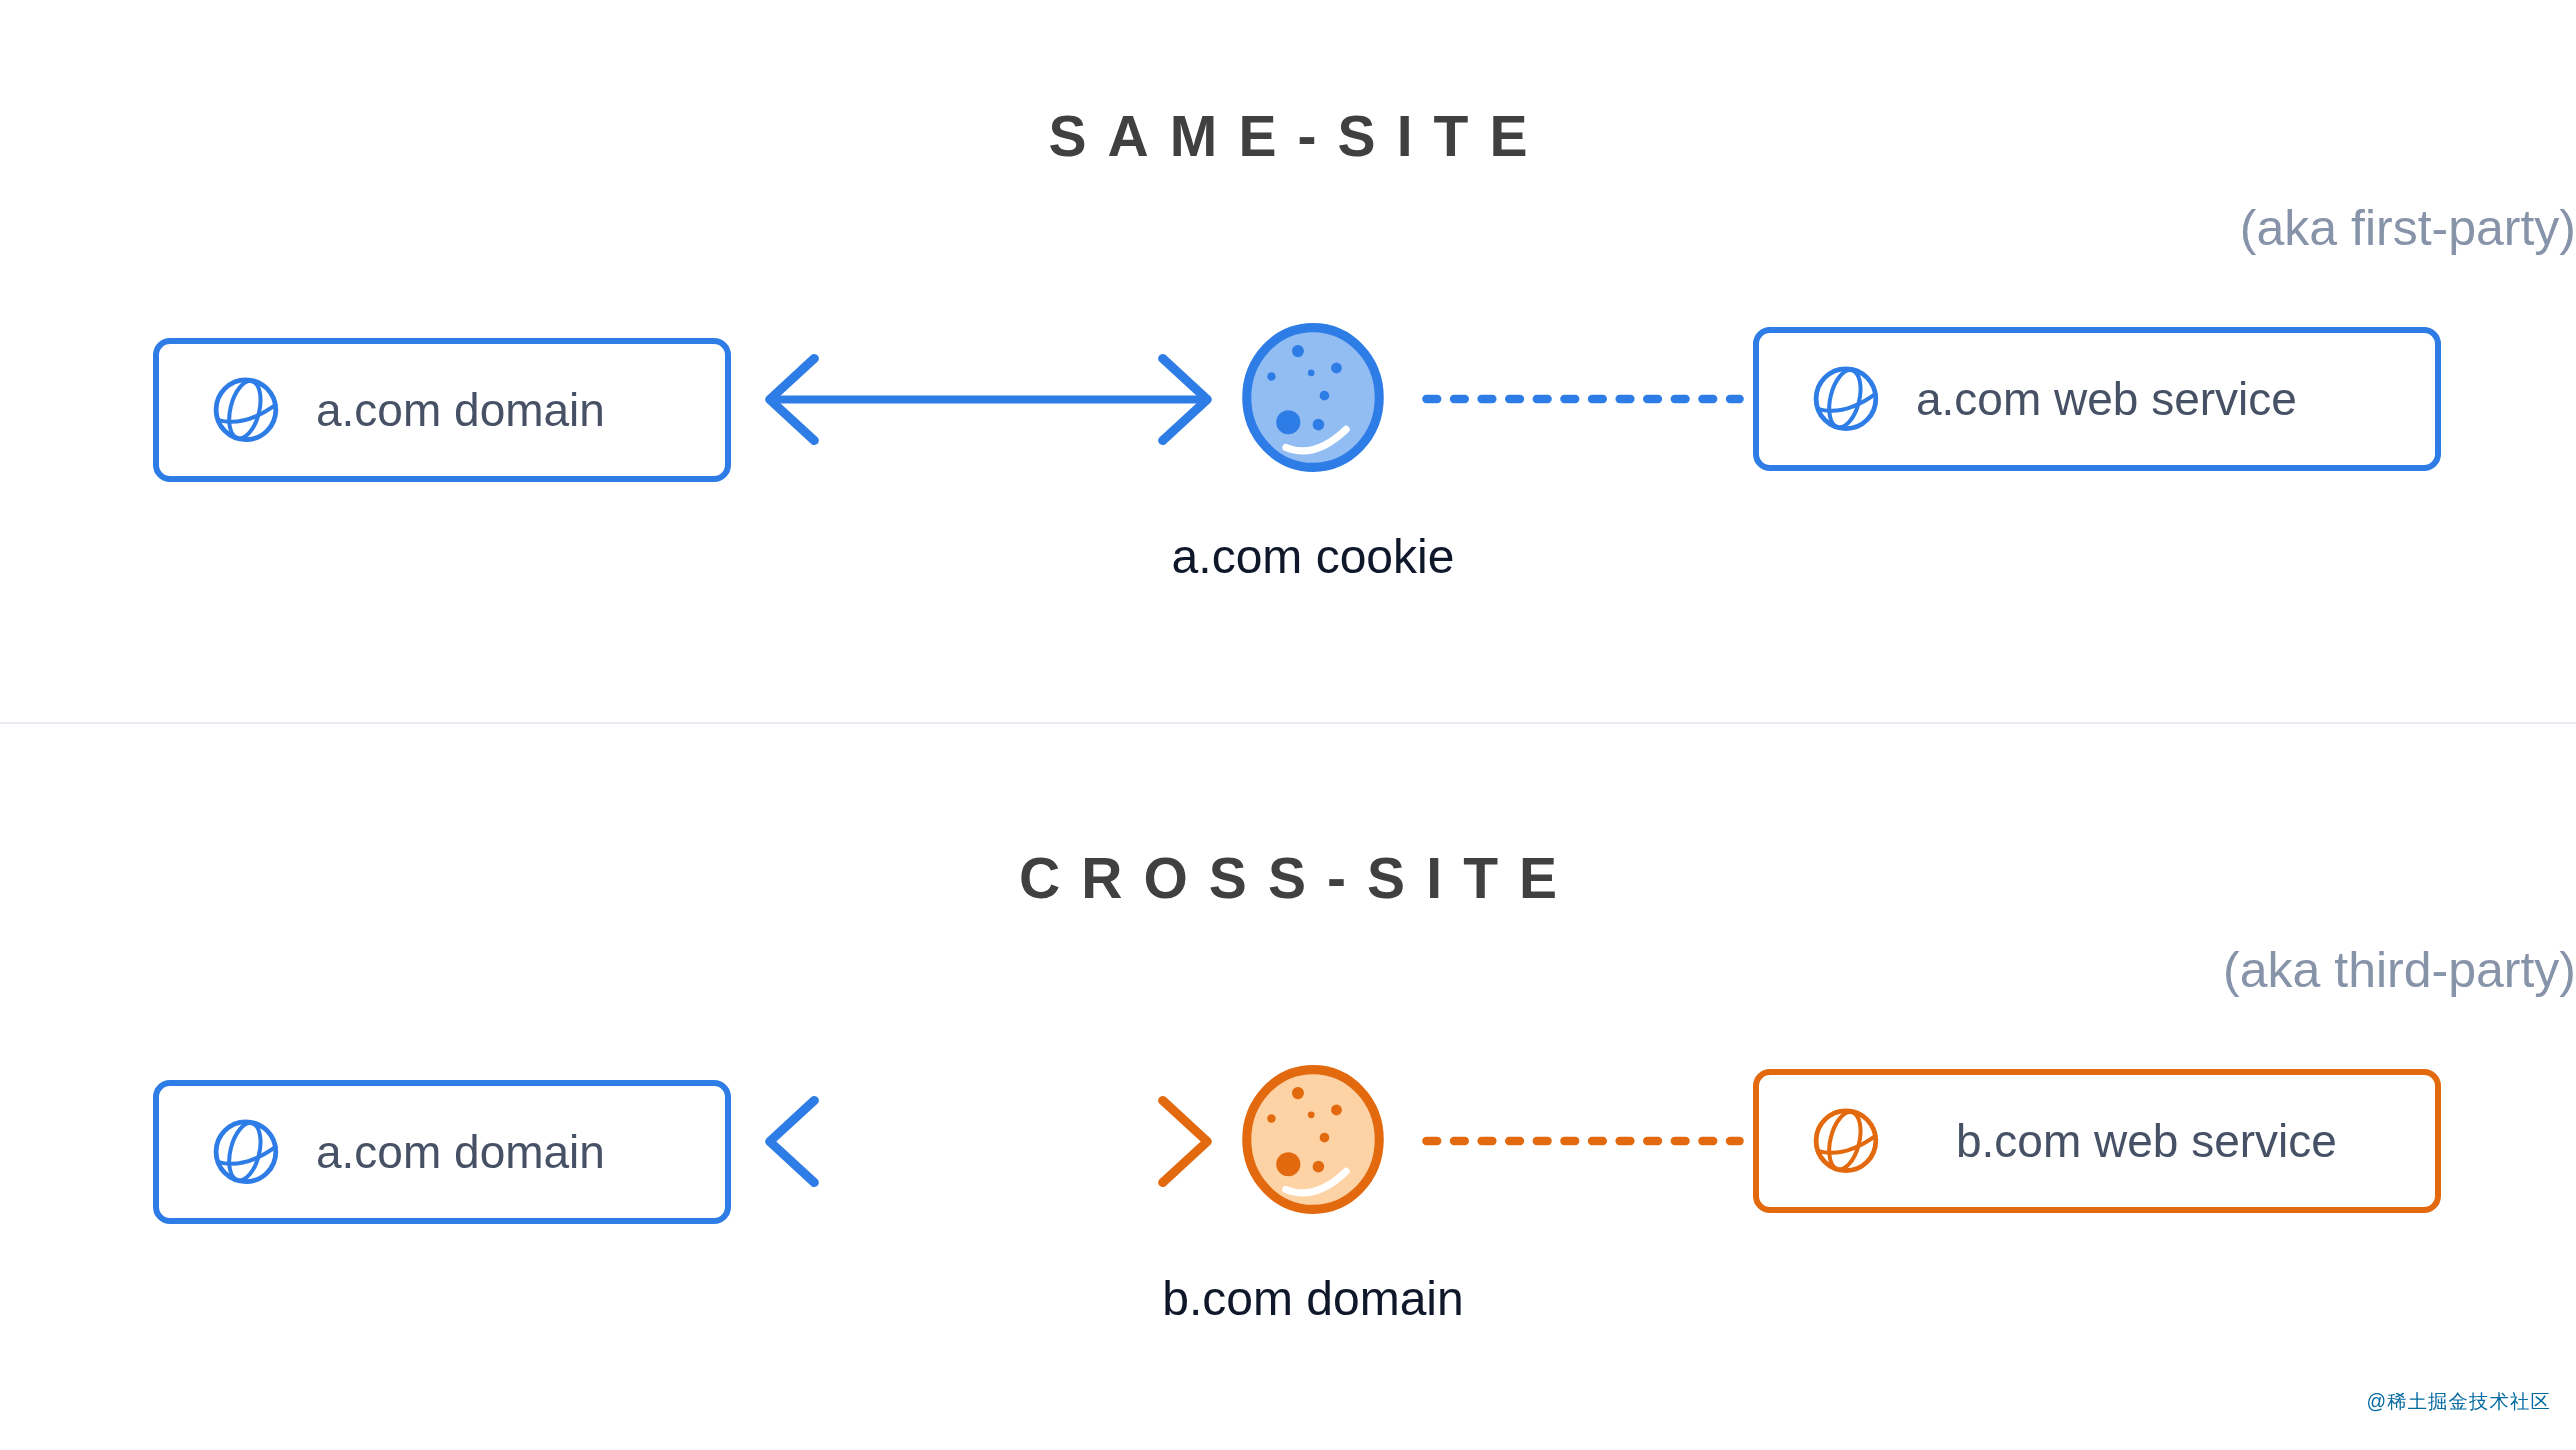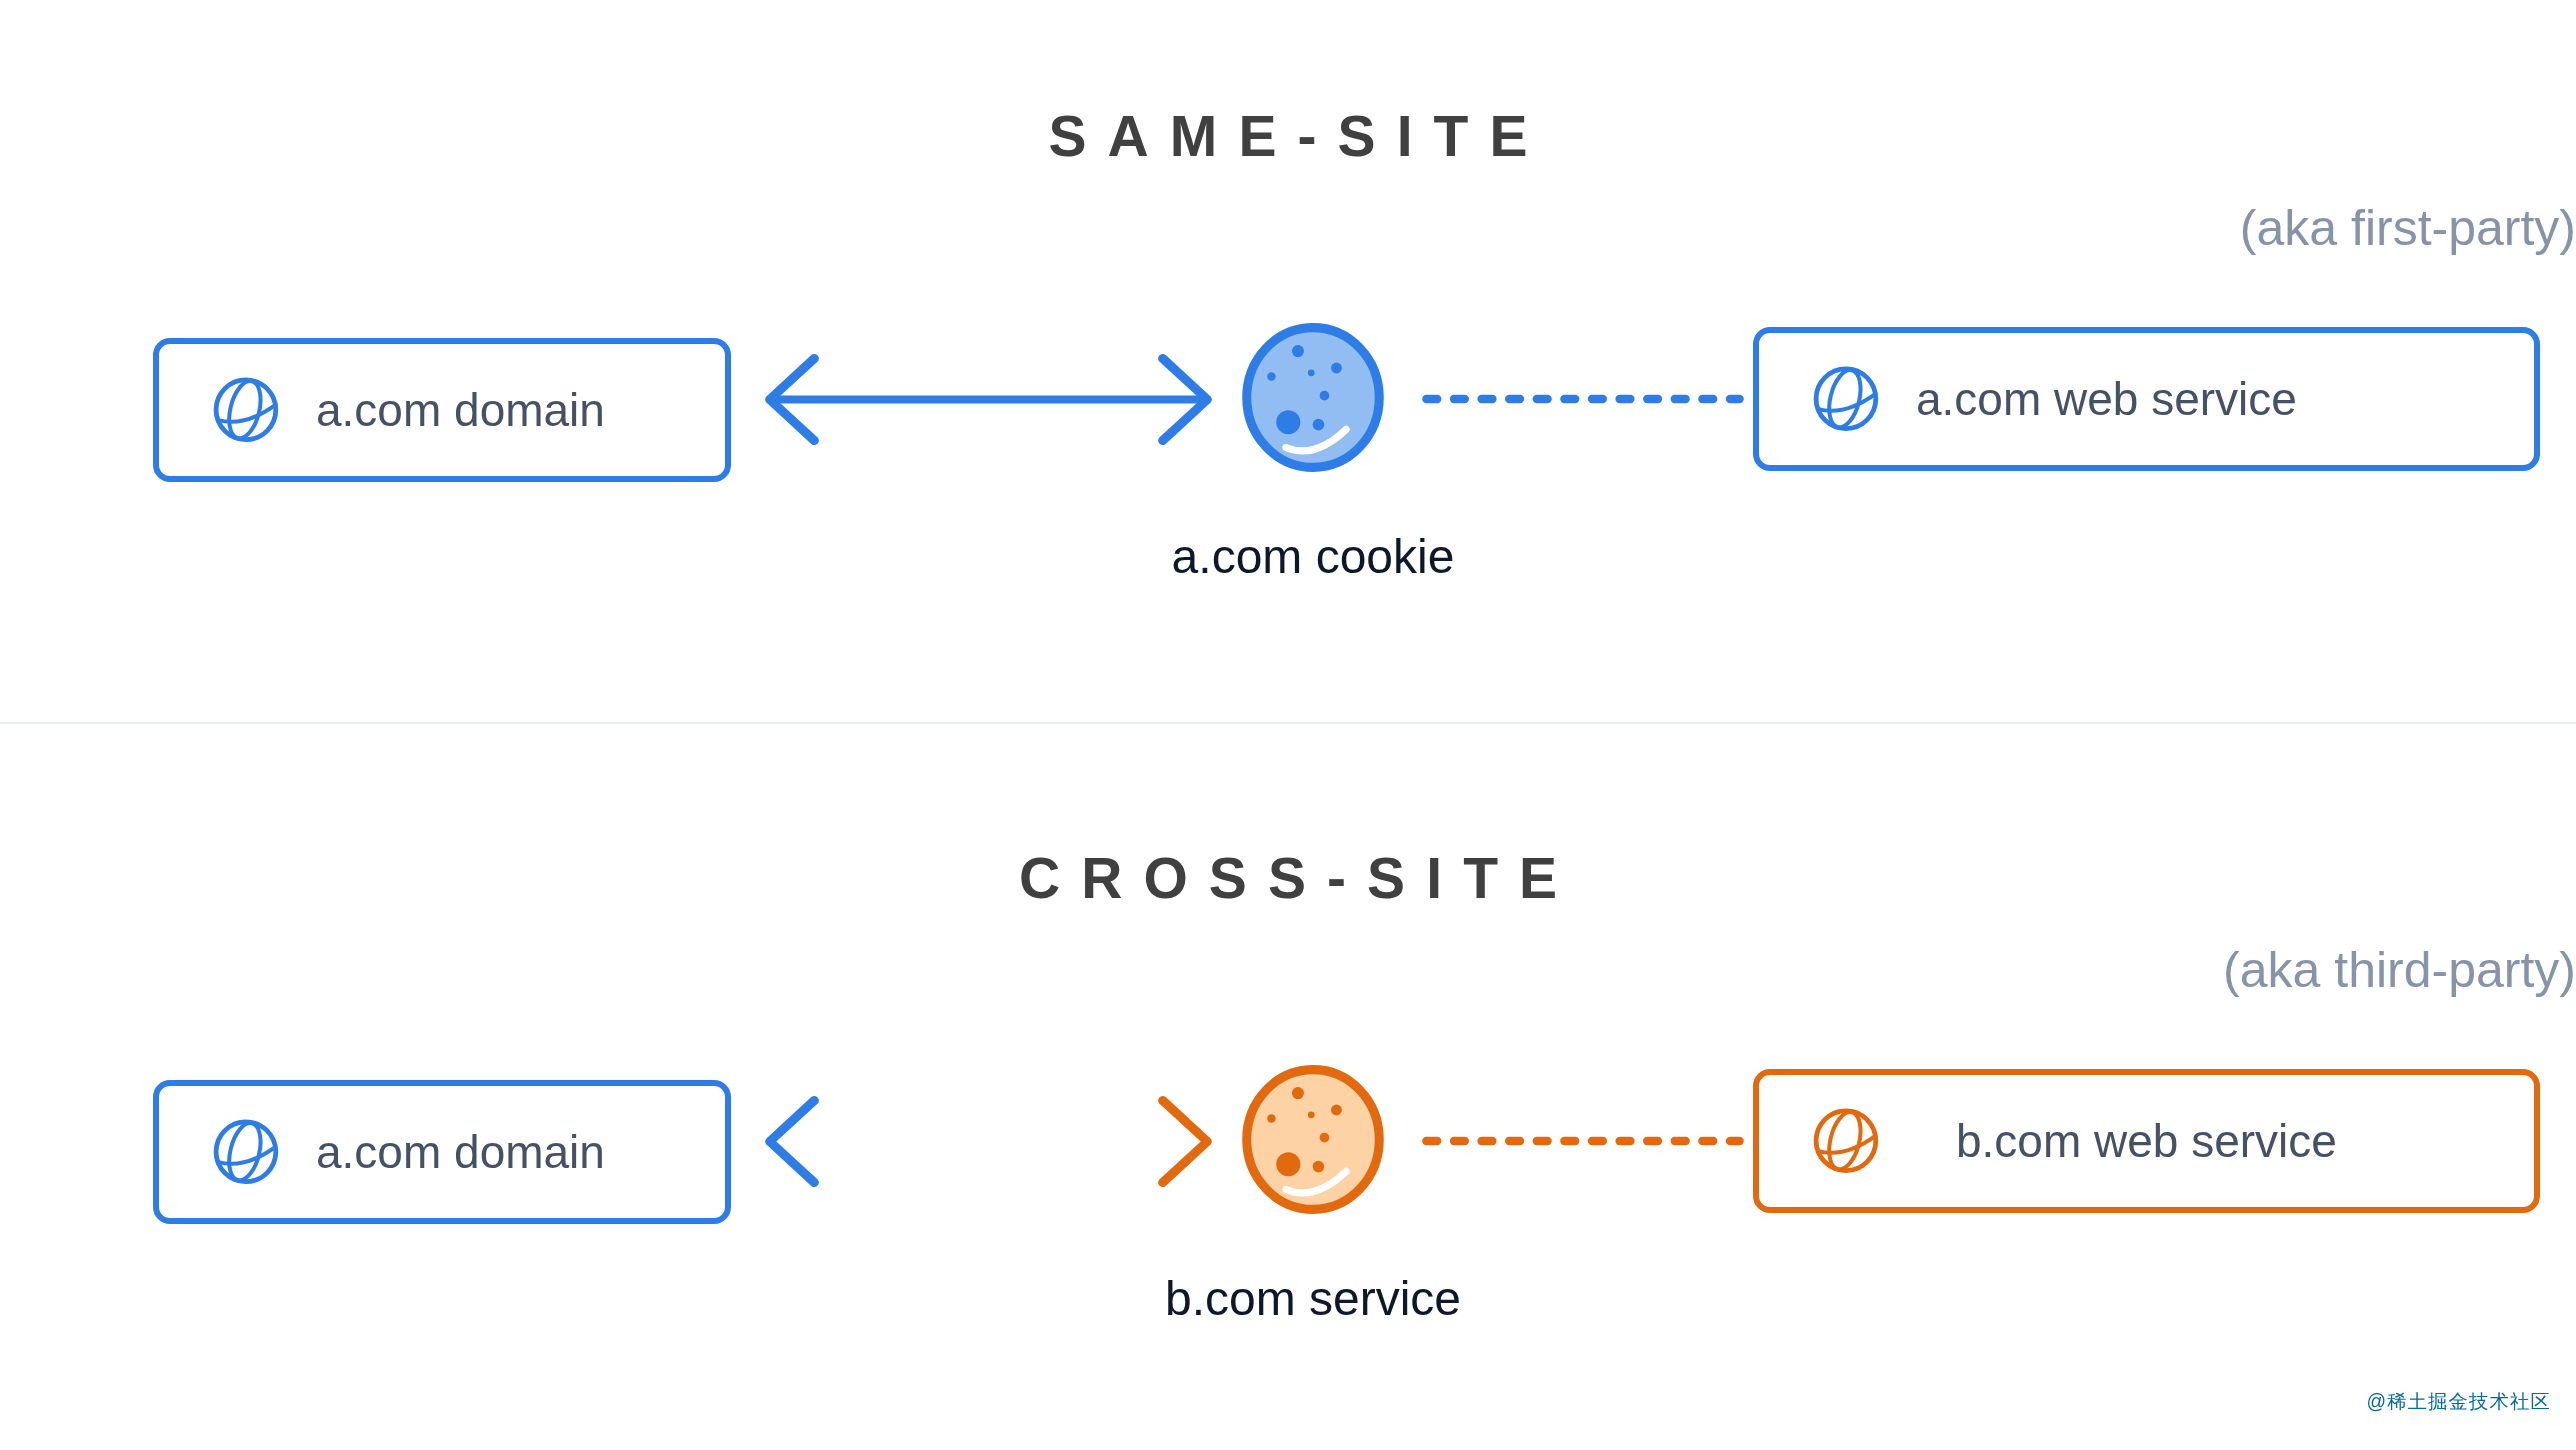--- a/index.html
+++ b/index.html
@@ -19,21 +19,21 @@
   }
   .st1 { top:198px; } .st2 { top:940px; }
 
   .entity-box {
     position:absolute; height:144px; background:#ffffff;
     border:6.6px solid #2e7ce6; border-radius:17px;
     display:flex; align-items:center; box-sizing:border-box;
   }
   .box-orange { border-color:#e2690e;gap:40px; }
   .box-left  { left:153px;  width:578px;margin-top:11px; }
-  .box-right { left:1753px; width:787px; }
+  .box-right { left:1753px; width:688px; }
   .row1 { top:327px; } .row2 { top:1069px; }
 
   .globe { margin-left:53px; display:flex; flex:0 0 auto; }
   .box-label { margin-left:34px; font-size:46px; color:#475166; white-space:nowrap; }
 
   .arrow  { position:absolute; left:754px; }
   .ar1 { top:351px; } .ar2 { top:1093px; }
 
   .cookie { position:absolute; left:1240px; }
   .ck1 { top:321px; } .ck2 { top:1063px; }
@@ -157,18 +157,18 @@
     <span class="globe">
       <svg viewBox="0 0 130 135" width="70" height="72" aria-hidden="true">
         <circle cx="63" cy="67" r="56" fill="none" stroke="#e2690e" stroke-width="9"></circle>
         <ellipse cx="61" cy="67" rx="27" ry="55" fill="none" stroke="#e2690e" stroke-width="7.5" transform="rotate(14 61 67)"></ellipse>
         <path d="M10 86 Q 60 101 121 56" fill="none" stroke="#e2690e" stroke-width="7.5"></path>
       </svg>
     </span>
     <span class="box-label">b.com web service</span>
   </div>
 
-  <div class="cookie-label cl2">b.com service</div>
+  <div class="cookie-label cl2">b.com domain</div>
 
   <div class="watermark">@稀土掘金技术社区</div>
 
 </div>
 
 
 </body></html>

